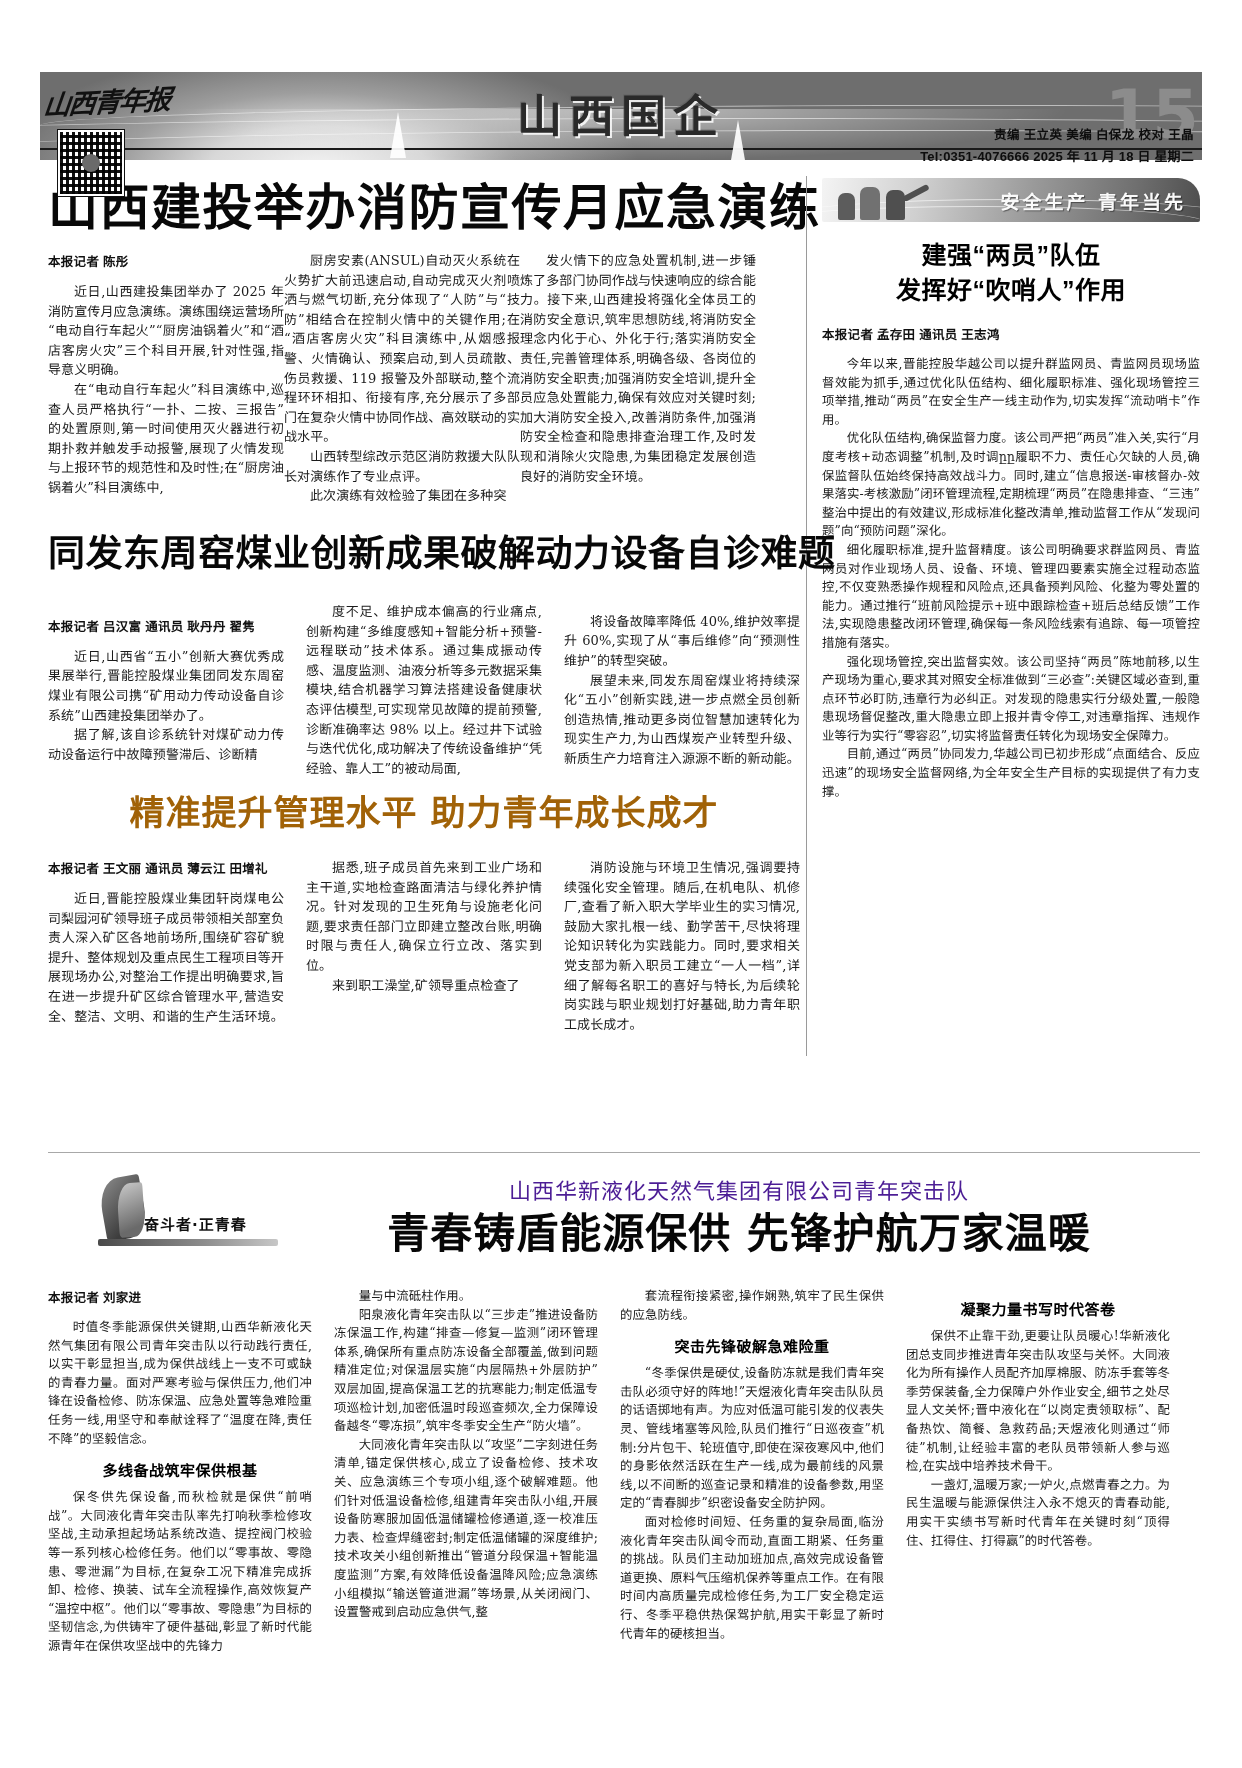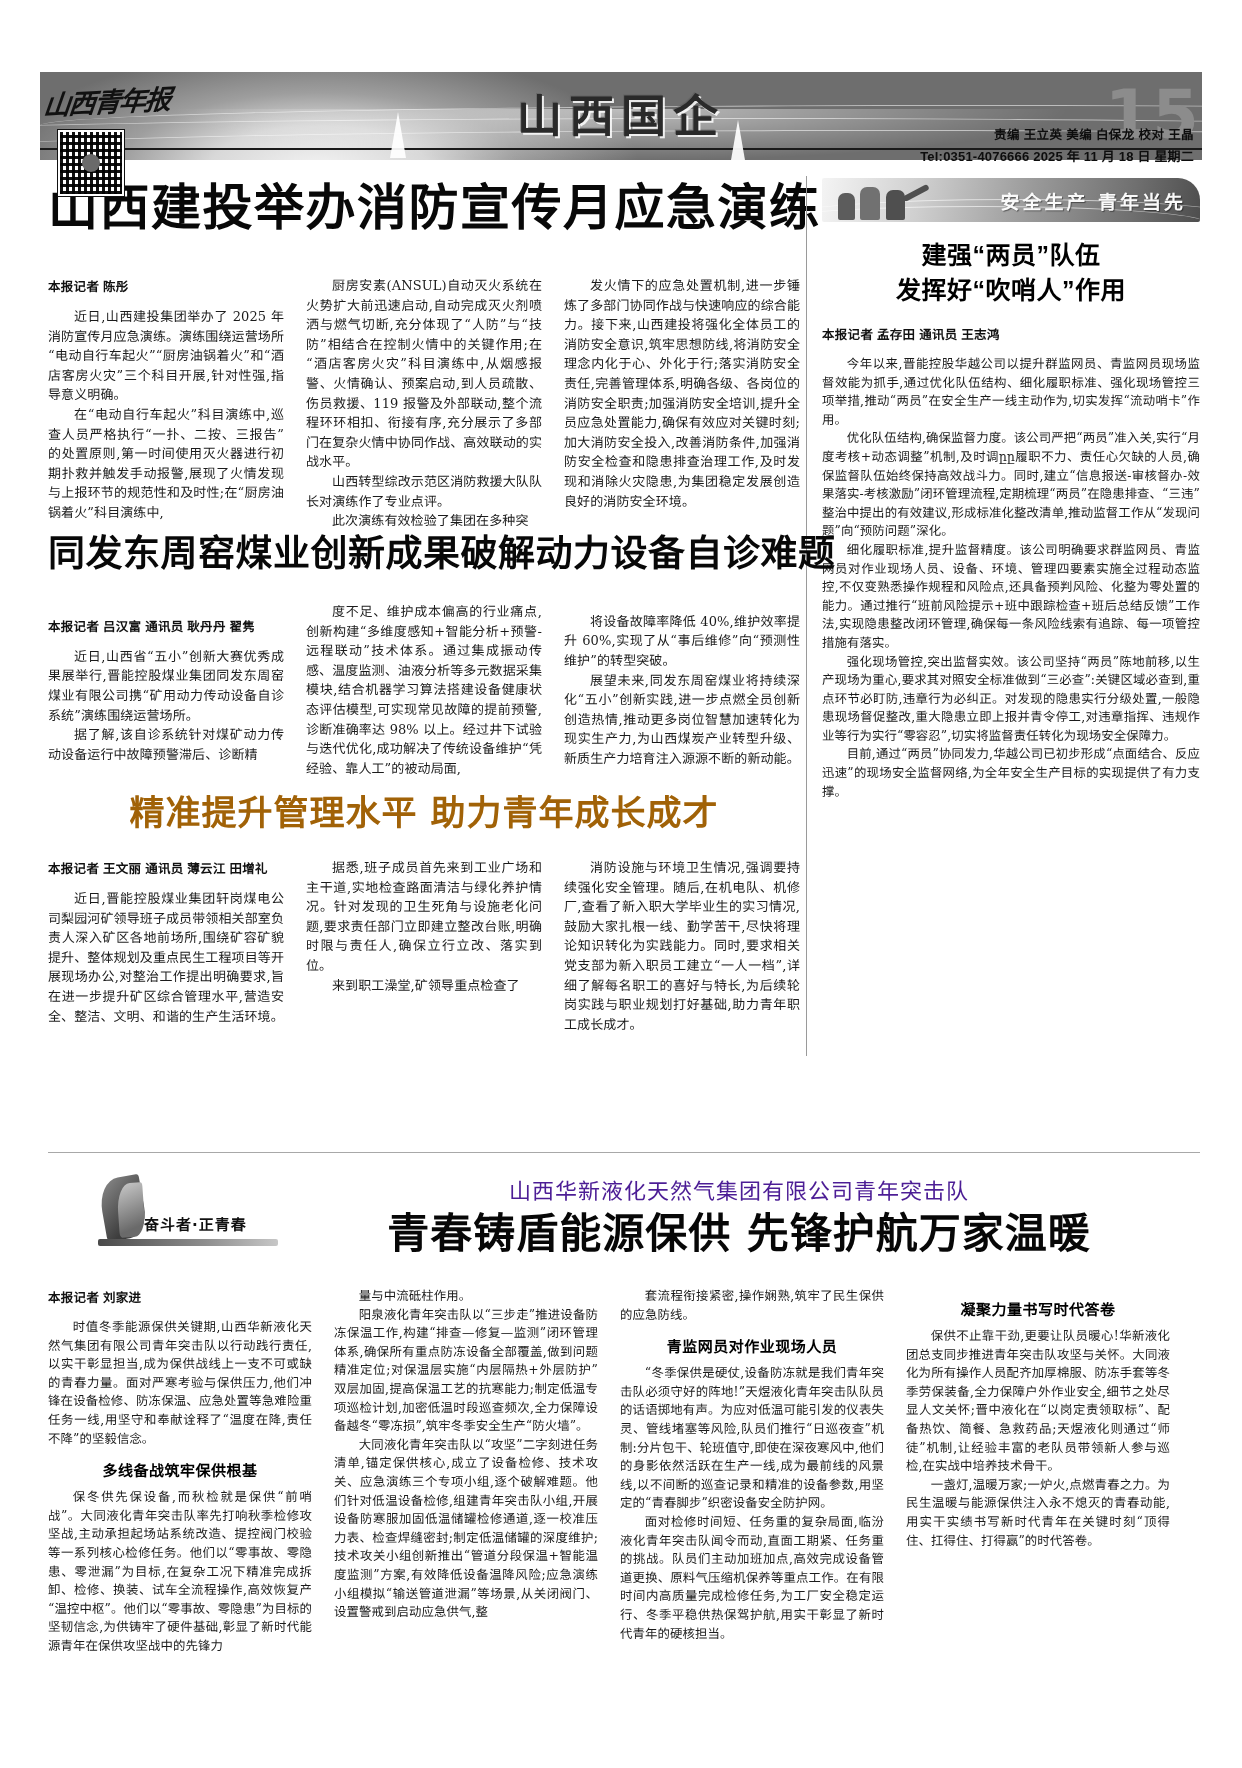--- a/index.html
+++ b/index.html
@@ -116,21 +116,21 @@
   }
 
   
   .a1{position:absolute;left:48px;top:178px;width:752px;}
   .a1 .hl{
     font-family:"DejaVu Sans", sans-serif;
     font-weight:bold;font-size:50px;line-height:60px;
     letter-spacing:1.5px;color:#080808;text-align:center;
     white-space:nowrap;
   }
-  .a1 .cols{display:flex;gap:22px;margin-top:38px;}
+  .a1 .cols{display:flex;margin-top:13px;}
   .a1 .col{width:236px;}
 
   .vrule{
     position:absolute;left:806px;top:176px;width:0;height:880px;
     border-left:1px solid #9a9a9a;
   }
 
   
   .side{position:absolute;left:822px;top:178px;width:378px;}
   .side-banner{
@@ -308,21 +308,21 @@
       <p>目前,通过“两员”协同发力,华越公司已初步形成“点面结合、反应迅速”的现场安全监督网络,为全年安全生产目标的实现提供了有力支撑。</p>
     </div>
   </div>
 
   <div class="a2">
     <div class="hl">同发东周窑煤业创新成果破解动力设备自诊难题</div>
     <div class="cols">
       <div class="col">
         <div class="byline">本报记者  吕汉富  通讯员  耿丹丹  翟隽</div>
         <div class="body">
-          <p>近日,山西省“五小”创新大赛优秀成果展举行,晋能控股煤业集团同发东周窑煤业有限公司携“矿用动力传动设备自诊系统”演练围绕运营场所。</p>
+          <p>近日,山西省“五小”创新大赛优秀成果展举行,晋能控股煤业集团同发东周窑煤业有限公司携“矿用动力传动设备自诊系统”山西建投集团举办了。</p>
           <p>据了解,该自诊系统针对煤矿动力传动设备运行中故障预警滞后、诊断精</p>
         </div>
       </div>
       <div class="col">
         <div class="body">
           <p>度不足、维护成本偏高的行业痛点,创新构建“多维度感知+智能分析+预警-远程联动”技术体系。通过集成振动传感、温度监测、油液分析等多元数据采集模块,结合机器学习算法搭建设备健康状态评估模型,可实现常见故障的提前预警,诊断准确率达 98% 以上。经过井下试验与迭代优化,成功解决了传统设备维护“凭经验、靠人工”的被动局面,</p>
         </div>
       </div>
       <div class="col">
         <div class="body">
@@ -387,21 +387,21 @@
           <p>量与中流砥柱作用。</p>
           <p>阳泉液化青年突击队以“三步走”推进设备防冻保温工作,构建“排查—修复—监测”闭环管理体系,确保所有重点防冻设备全部覆盖,做到问题精准定位;对保温层实施“内层隔热+外层防护”双层加固,提高保温工艺的抗寒能力;制定低温专项巡检计划,加密低温时段巡查频次,全力保障设备越冬“零冻损”,筑牢冬季安全生产“防火墙”。</p>
           <p>大同液化青年突击队以“攻坚”二字刻进任务清单,锚定保供核心,成立了设备检修、技术攻关、应急演练三个专项小组,逐个破解难题。他们针对低温设备检修,组建青年突击队小组,开展设备防寒服加固低温储罐检修通道,逐一校准压力表、检查焊缝密封;制定低温储罐的深度维护;技术攻关小组创新推出“管道分段保温+智能温度监测”方案,有效降低设备温降风险;应急演练小组模拟“输送管道泄漏”等场景,从关闭阀门、设置警戒到启动应急供气,整</p>
         </div>
       </div>
 
       <div class="feat-col">
         <div class="body tight">
           <p>套流程衔接紧密,操作娴熟,筑牢了民生保供的应急防线。</p>
         </div>
-        <div class="subhead">青监网员对作业现场人员</div>
+        <div class="subhead">突击先锋破解急难险重</div>
         <div class="body tight">
           <p>“冬季保供是硬仗,设备防冻就是我们青年突击队必须守好的阵地!”天煜液化青年突击队队员的话语掷地有声。为应对低温可能引发的仪表失灵、管线堵塞等风险,队员们推行“日巡夜查”机制:分片包干、轮班值守,即使在深夜寒风中,他们的身影依然活跃在生产一线,成为最前线的风景线,以不间断的巡查记录和精准的设备参数,用坚定的“青春脚步”织密设备安全防护网。</p>
           <p>面对检修时间短、任务重的复杂局面,临汾液化青年突击队闻令而动,直面工期紧、任务重的挑战。队员们主动加班加点,高效完成设备管道更换、原料气压缩机保养等重点工作。在有限时间内高质量完成检修任务,为工厂安全稳定运行、冬季平稳供热保驾护航,用实干彰显了新时代青年的硬核担当。</p>
         </div>
       </div>
 
       <div class="feat-col">
         <div class="subhead">凝聚力量书写时代答卷</div>
         <div class="body tight">
           <p>保供不止靠干劲,更要让队员暖心!华新液化团总支同步推进青年突击队攻坚与关怀。大同液化为所有操作人员配齐加厚棉服、防冻手套等冬季劳保装备,全力保障户外作业安全,细节之处尽显人文关怀;晋中液化在“以岗定责领取标”、配备热饮、简餐、急救药品;天煜液化则通过“师徒”机制,让经验丰富的老队员带领新人参与巡检,在实战中培养技术骨干。</p>

